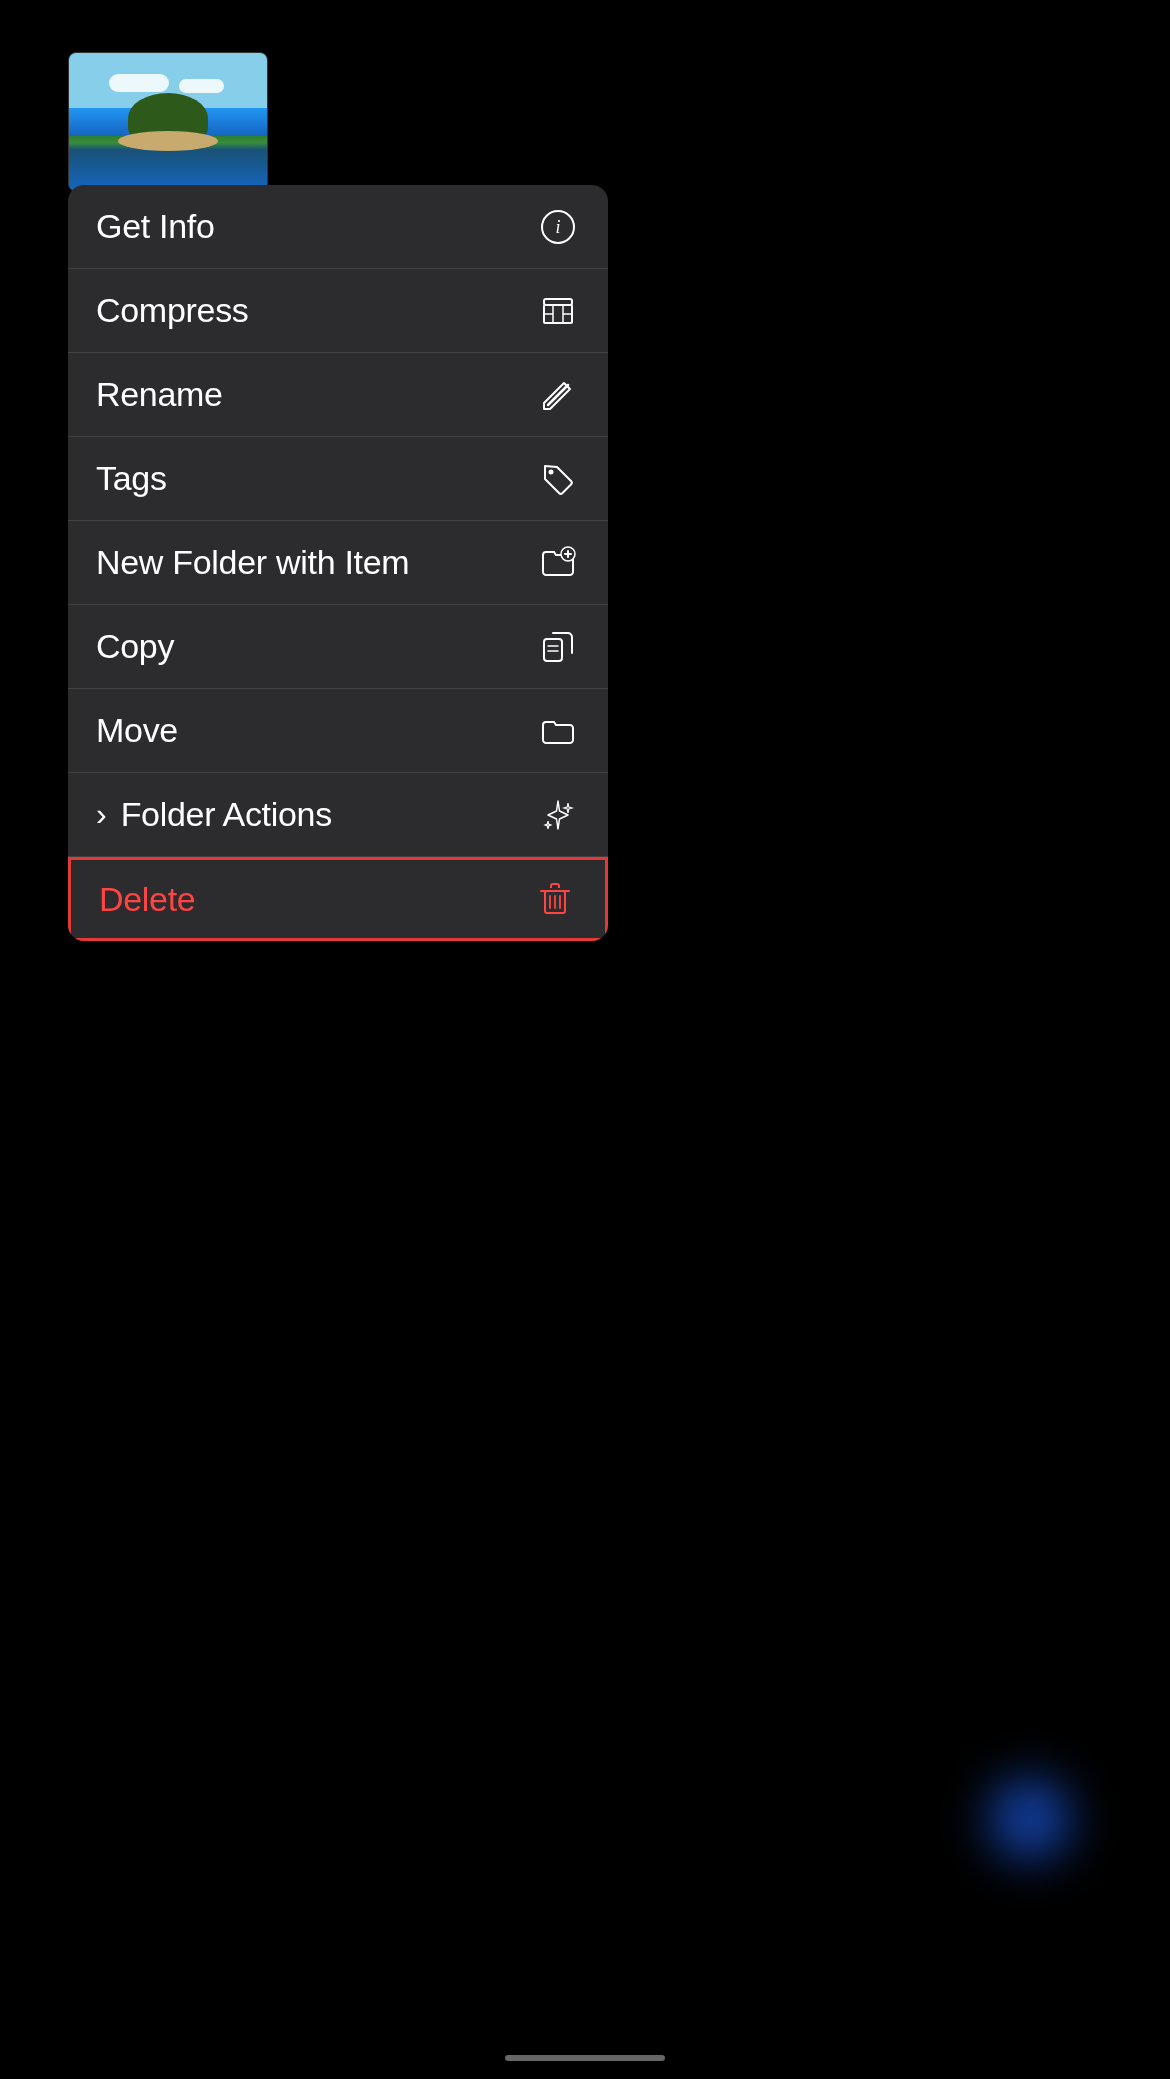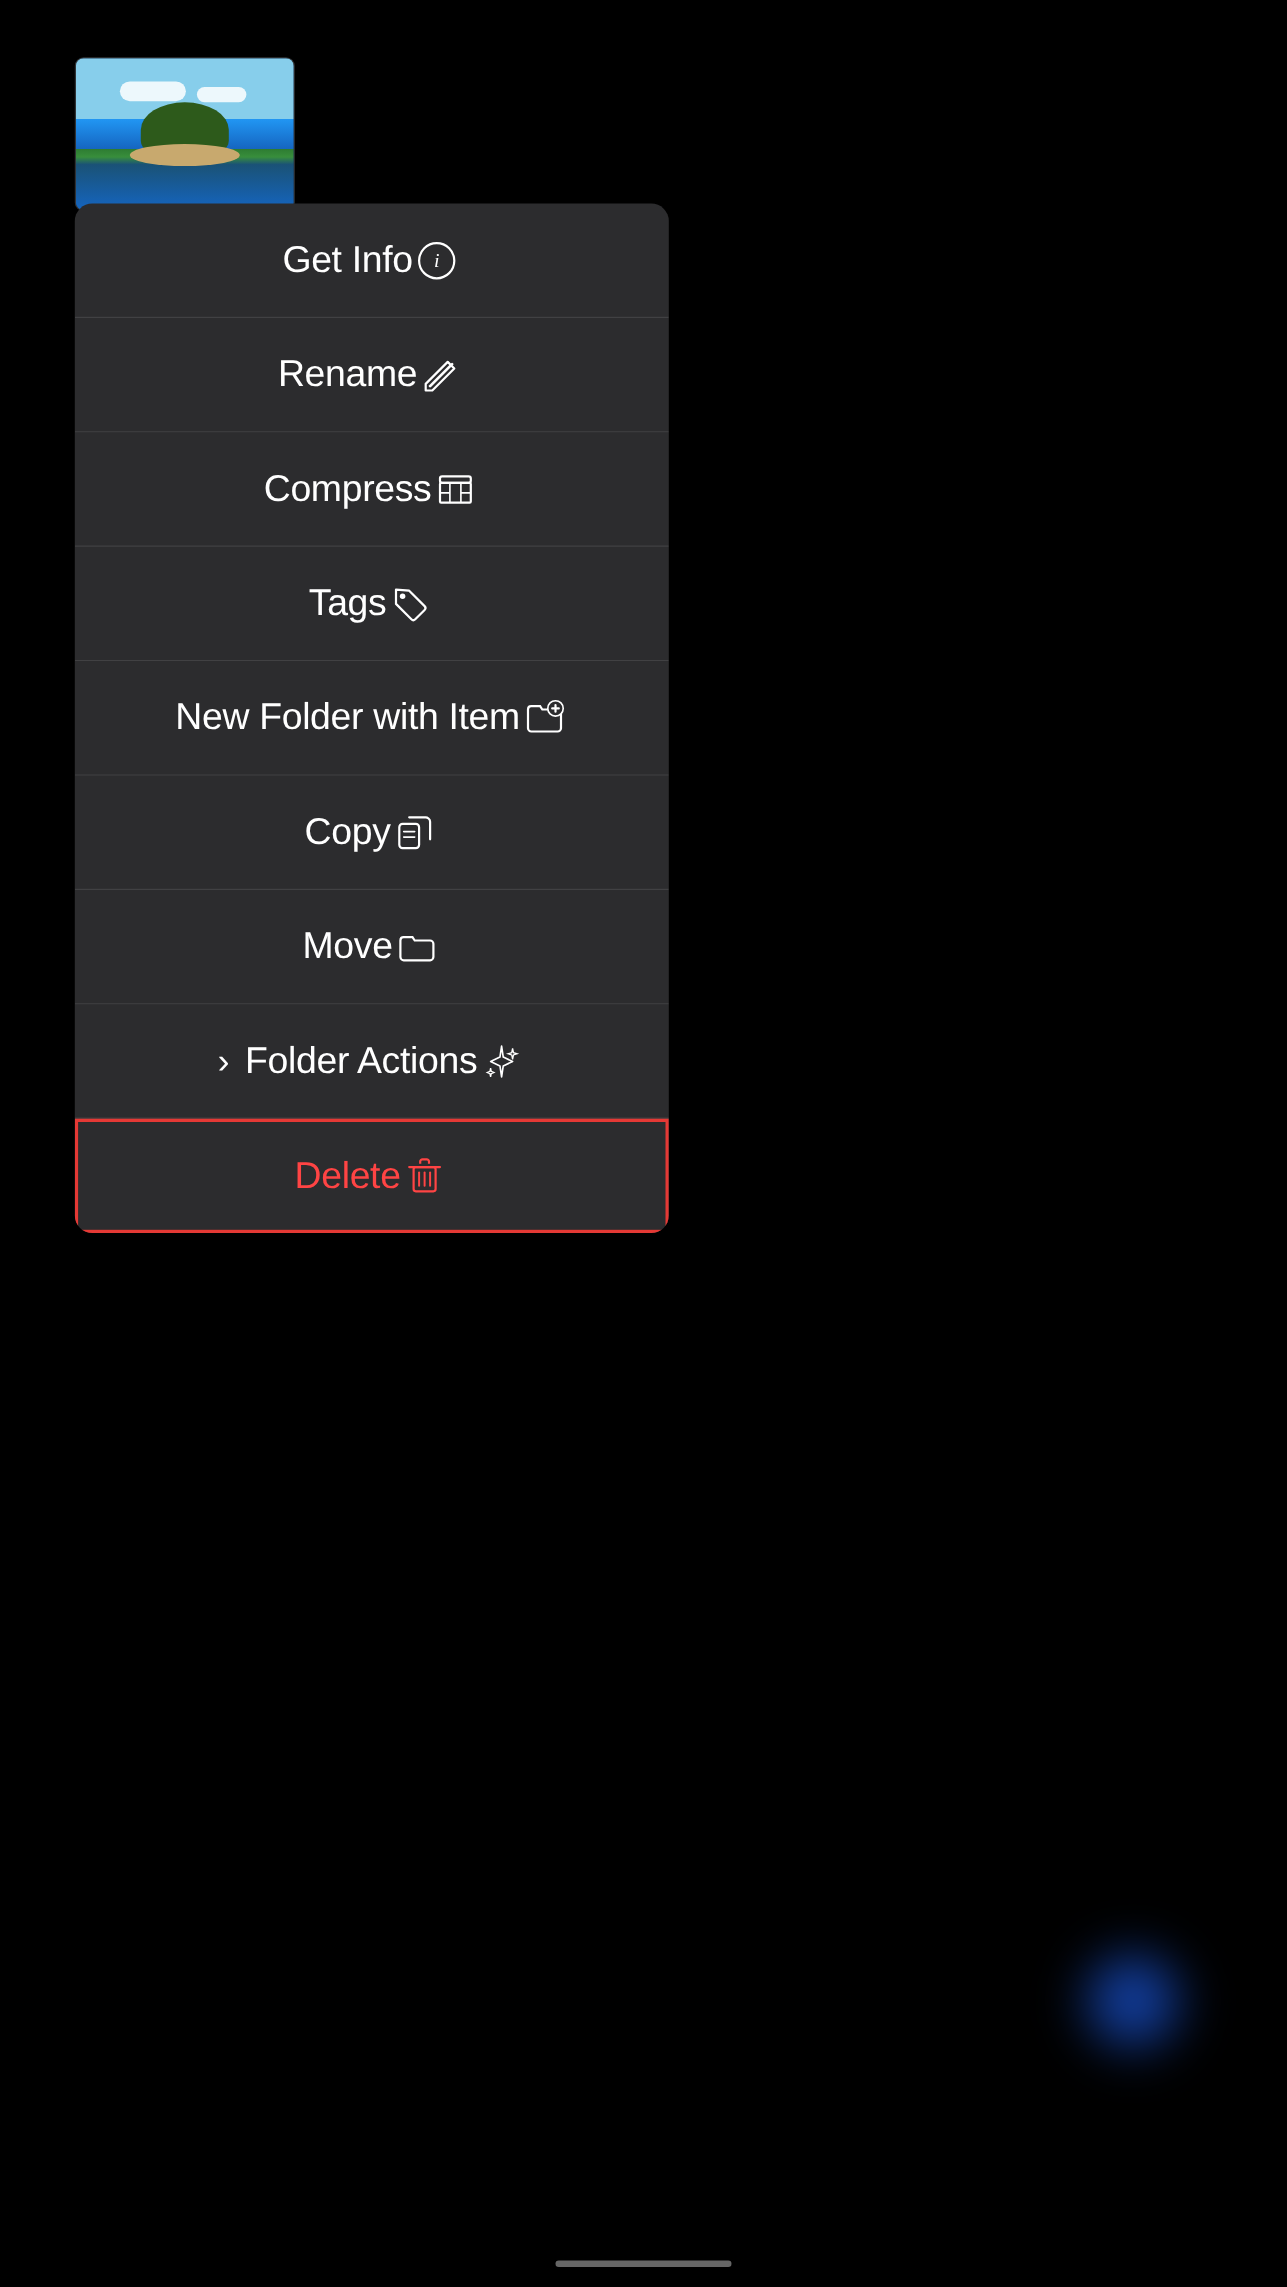--- a/index.html
+++ b/index.html
@@ -92,23 +92,23 @@
       left: 68px;
       width: 540px;
       background: #2c2c2e;
       border-radius: 16px;
       overflow: hidden;
     }
 
     .menu-item {
       display: flex;
       align-items: center;
-      justify-content: center;
+      justify-content: space-between;
       padding: 0 28px;
-      height: 104px;
+      height: 84px;
       border-bottom: 1px solid rgba(255,255,255,0.1);
       cursor: pointer;
       position: relative;
     }
 
     .menu-item:last-child {
       border-bottom: none;
     }
 
     .menu-item.delete-item {
@@ -202,43 +202,43 @@
     <span class="menu-item-label">Get Info</span>
     <div class="menu-item-icon">
       <svg viewBox="0 0 36 36" fill="none">
         <circle cx="18" cy="18" r="16" stroke="white" stroke-width="2"></circle>
         <text x="18" y="24" text-anchor="middle" fill="white" font-size="18" font-family="serif" font-style="italic">i</text>
       </svg>
     </div>
   </div>
 
   <div class="menu-item">
-    <span class="menu-item-label">Rename</span>
-    <div class="menu-item-icon">
-      <svg viewBox="0 0 36 36" fill="none">
-        <line x1="8" y1="28" x2="28" y2="8" stroke="white" stroke-width="2.5" stroke-linecap="round"></line>
-        <path d="M24 6 L30 12 L10 32 L4 32 L4 26 Z" stroke="white" stroke-width="2" fill="none" stroke-linejoin="round"></path>
-      </svg>
-    </div>
-  </div>
-
-  <div class="menu-item">
     <span class="menu-item-label">Compress</span>
     <div class="menu-item-icon">
       <svg viewBox="0 0 36 36" fill="none">
         <rect x="4" y="6" width="28" height="6" rx="2" stroke="white" stroke-width="2"></rect>
         <rect x="4" y="12" width="28" height="18" rx="1" stroke="white" stroke-width="2"></rect>
         <line x1="13" y1="12" x2="13" y2="30" stroke="white" stroke-width="1.5"></line>
         <line x1="23" y1="12" x2="23" y2="30" stroke="white" stroke-width="1.5"></line>
         <line x1="4" y1="21" x2="13" y2="21" stroke="white" stroke-width="1.5"></line>
         <line x1="23" y1="21" x2="32" y2="21" stroke="white" stroke-width="1.5"></line>
       </svg>
     </div>
   </div>
 
+  <div class="menu-item">
+    <span class="menu-item-label">Rename</span>
+    <div class="menu-item-icon">
+      <svg viewBox="0 0 36 36" fill="none">
+        <line x1="8" y1="28" x2="28" y2="8" stroke="white" stroke-width="2.5" stroke-linecap="round"></line>
+        <path d="M24 6 L30 12 L10 32 L4 32 L4 26 Z" stroke="white" stroke-width="2" fill="none" stroke-linejoin="round"></path>
+      </svg>
+    </div>
+  </div>
+
 
 
   <div class="menu-item">
     <span class="menu-item-label">Tags</span>
     <div class="menu-item-icon">
       <svg viewBox="0 0 36 36" fill="none">
         <path d="M5 5 L5 18 L19 32 C20 33 21.5 33 22.5 32 L31 23.5 C32 22.5 32 21 31 20 L17 6 L5 5Z" stroke="white" stroke-width="2" stroke-linejoin="round"></path>
         <circle cx="11" cy="11" r="2.5" fill="white"></circle>
       </svg>
     </div>

